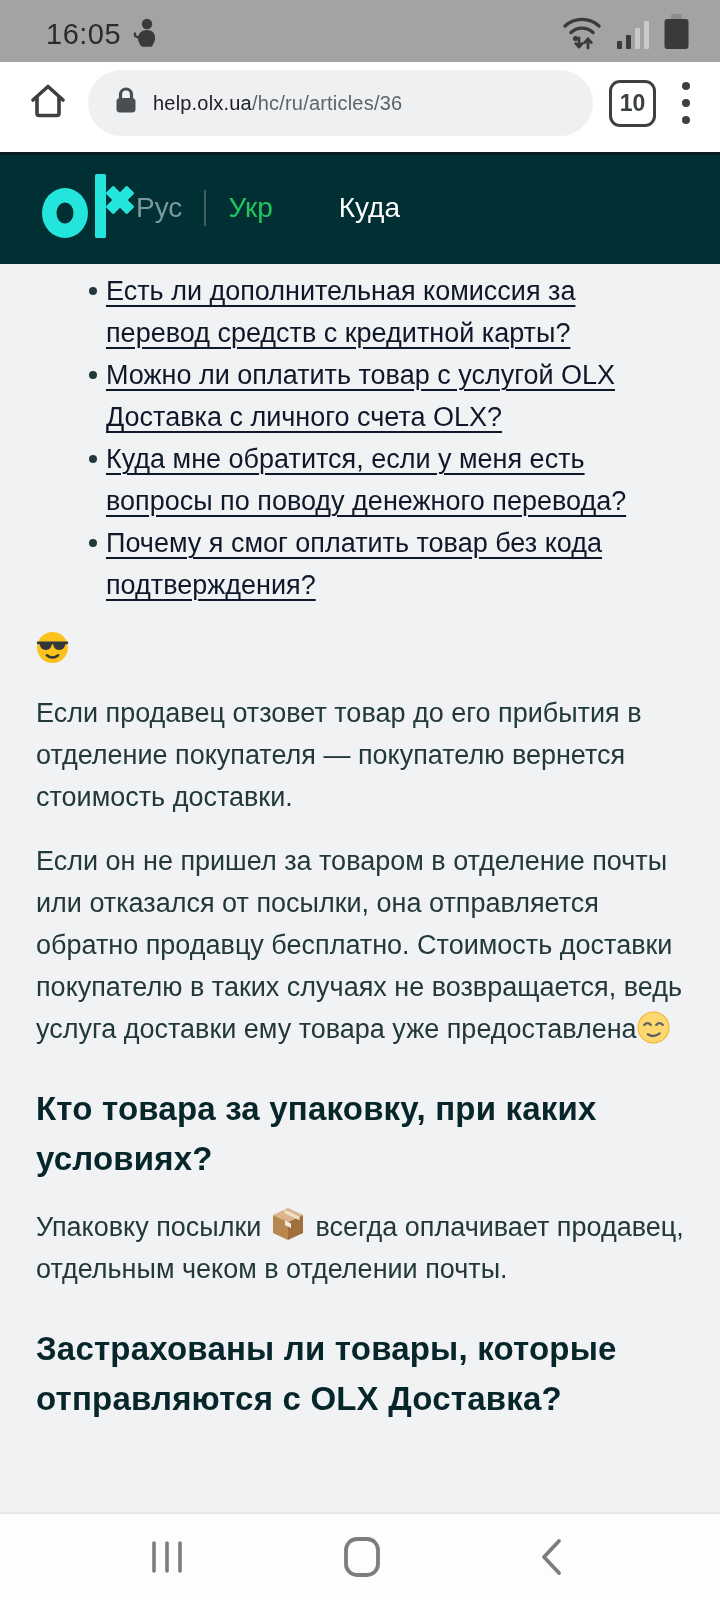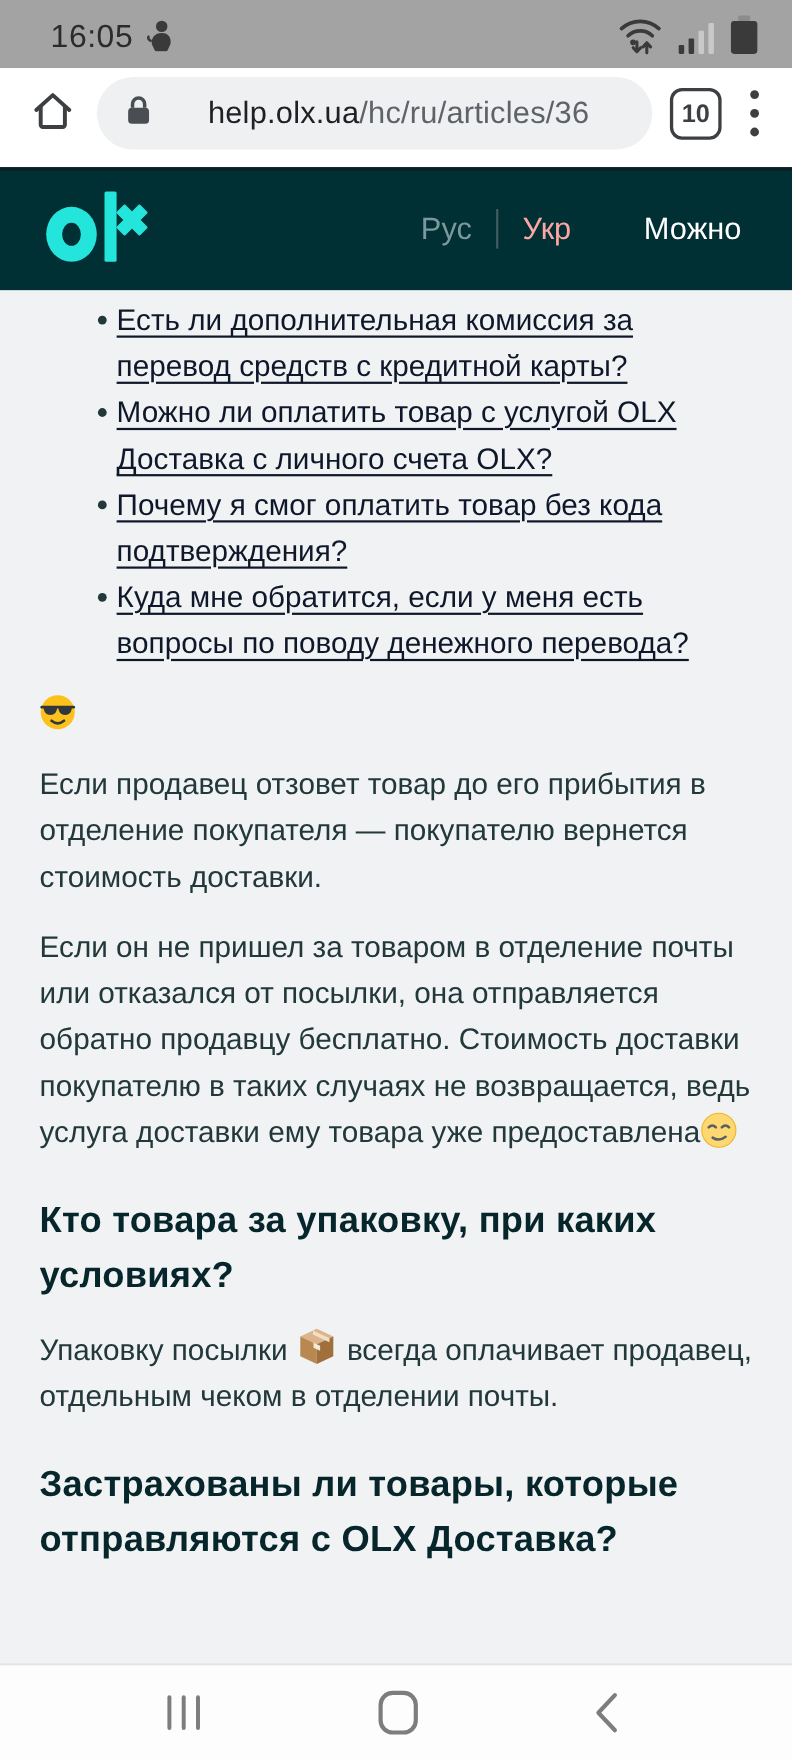--- a/index.html
+++ b/index.html
@@ -10,33 +10,33 @@
 
   
   .status-bar { height:62px; background:#a3a3a3; display:flex; align-items:center; justify-content:space-between; padding:6px 30px 0 46px; flex:none; }
   .status-left { display:flex; align-items:center; gap:12px; }
   .status-time { font-size:29px; color:#2b2b2b; letter-spacing:.5px; }
   .status-right { display:flex; align-items:flex-end; gap:13px; }
 
   
   .toolbar { height:90px; background:#fff; display:flex; align-items:center; padding:0 20px 8px 24px; gap:16px; flex:none; }
   .omnibox { flex:1; height:66px; background:#eef0f2; border-radius:34px; display:flex; align-items:center; padding:0 20px 0 26px; gap:15px; min-width:0; }
-  .url { font-size:28px; color:#202124; white-space:nowrap; overflow:hidden; letter-spacing:.2px;margin-left:36px; }
+  .url { font-size:20px; color:#202124; white-space:nowrap; overflow:hidden; letter-spacing:.2px; }
   .url .path { color:#5f6368; }
   .tab-btn { width:47px; height:47px; border:3.5px solid #3c4043; border-radius:11px; display:flex; align-items:center; justify-content:center; font-size:23px; font-weight:700; color:#3c4043; flex:none; }
   .menu-btn { display:flex; flex-direction:column; align-items:center; gap:9px; padding:6px 10px; }
   .menu-btn i { width:8px; height:8px; border-radius:50%; background:#3c4043; }
 
   
-  .site-header { height:112px; background:#002f34; display:flex; align-items:center; justify-content:space-between; padding:0 46px 0 40px; flex:none; box-shadow:inset 0 3px 0 #0b1f22; }
+  .site-header { height:112px; background:#002f34; display:flex; align-items:center; justify-content:flex-start; padding:0 46px 0 40px; flex:none; box-shadow:inset 0 3px 0 #0b1f22; }
   .logo { display:block; }
   .header-right { display:flex; align-items:center; }
   .lang-rus { font-size:28px; color:#7b989b; }
   .lang-divider { width:2px; height:36px; background:#415e61; margin:0 22px; }
-  .lang-ukr { font-size:28px; color:#fca5a5; }
+  .lang-ukr { font-size:28px; color:#22c55e; }
   .login { font-size:28px; color:#ffffff; margin-left:66px; }
 
   
   .content { flex:1; background:#f0f2f3; padding:4px 36px 0 36px; overflow:hidden; }
   ul.toc { list-style:none; padding-left:70px; margin-top:2px; }
   ul.toc li { position:relative; font-size:27px; line-height:42px; }
   ul.toc li::before { content:""; position:absolute; left:-17px; top:17px; width:8px; height:8px; border-radius:50%; background:#22383b; }
   ul.toc a { color:#0f172a; text-decoration:underline; text-underline-offset:5px; text-decoration-thickness:1.5px; }
   h2.sec { font-size:33px; line-height:50px; font-weight:700; color:#06262b; margin:34px 0 0; letter-spacing:.2px; }
   h2.sec.first { margin-top:22px; }
@@ -124,30 +124,30 @@
         <g transform="translate(80,27)">
           <rect x="-15" y="-5.5" width="30" height="11" rx="1" transform="rotate(45)" fill="#23e5db"></rect>
           <rect x="-15" y="-5.5" width="30" height="11" rx="1" transform="rotate(-45)" fill="#23e5db"></rect>
         </g>
       </svg>
     </span>
     <div class="header-right">
       <span class="lang-rus">Рус</span>
       <span class="lang-divider"></span>
       <span class="lang-ukr">Укр</span>
-      <span class="login">Можно</span>
+      <span class="login">Куда</span>
     </div>
   </div>
 
   <div class="content">
     <ul class="toc">
       <li><a href="#">Есть ли дополнительная комиссия за перевод средств с кредитной карты?</a></li>
       <li><a href="#">Можно ли оплатить товар с услугой OLX Доставка с личного счета OLX?</a></li>
+      <li><a href="#">Куда мне обратится, если у меня есть вопросы по поводу денежного перевода?</a></li>
       <li><a href="#">Почему я смог оплатить товар без кода подтверждения?</a></li>
-      <li><a href="#">Куда мне обратится, если у меня есть вопросы по поводу денежного перевода?</a></li>
     </ul>
 
 
     <p class="para"><span class="emoji" aria-label="😎"><svg width="33" height="33" viewBox="0 0 32 32">
             <circle cx="16" cy="16" r="15" fill="#fcc21b"></circle>
             <path d="M2 11.5 h28" stroke="#31373d" stroke-width="2.6" stroke-linecap="round"></path>
             <path d="M3.5 11 c0 5 2.5 7.5 6 7.5 s6-2.5 6-7.5z" fill="#31373d"></path>
             <path d="M16.5 11 c0 5 2.5 7.5 6 7.5 s6-2.5 6-7.5z" fill="#31373d"></path>
             <path d="M10.5 23.5 q5.5 4.5 11 0" stroke="#31373d" stroke-width="2.4" fill="none" stroke-linecap="round"></path>
           </svg></span></p>

